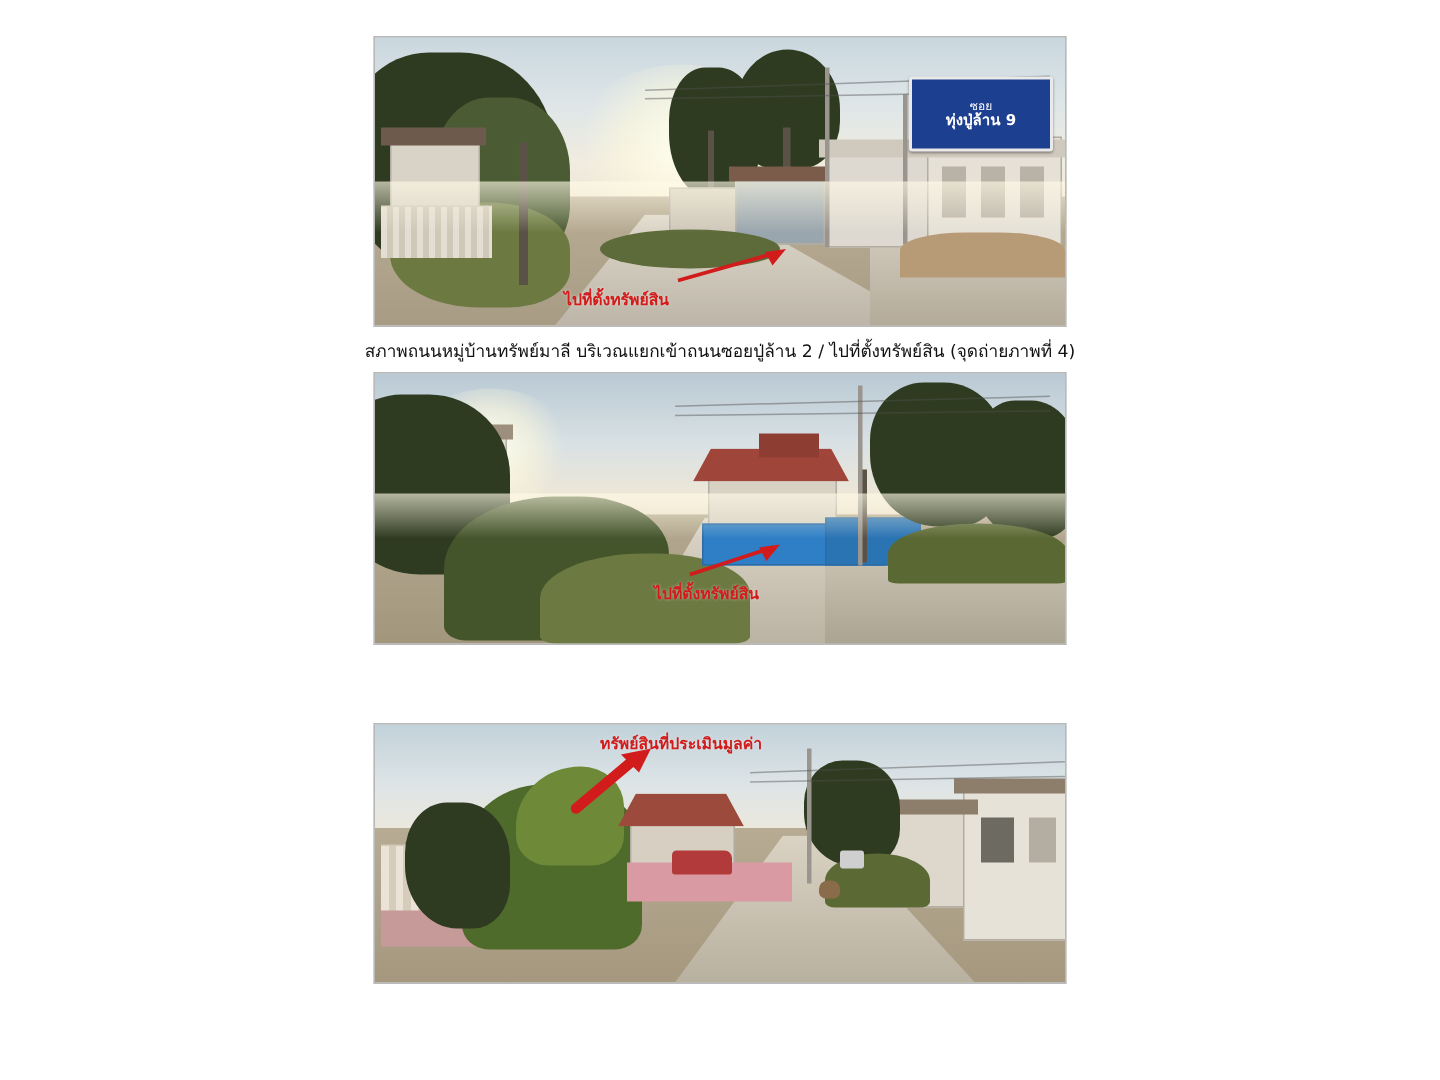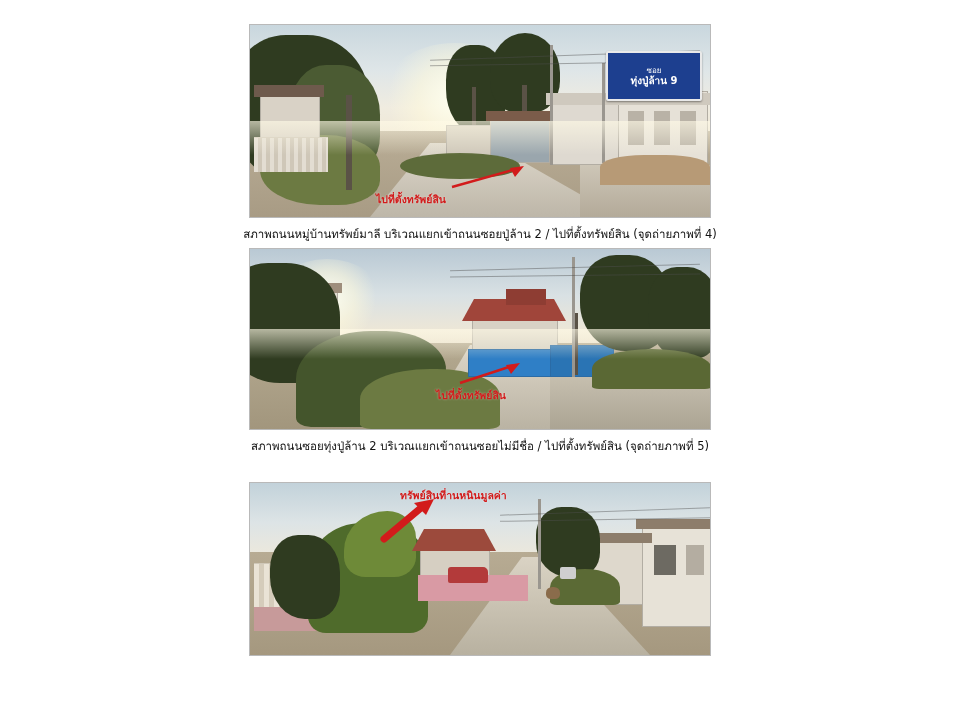--- a/index.html
+++ b/index.html
@@ -264,21 +264,20 @@
       <div class="wire" style="left:200px;top:26px;width:250px;transform:rotate(-0.7deg);"></div>
 
       <svg class="arrow-svg" style="left:208px;top:112px;width:66px;height:26px;" viewBox="0 0 66 26">
         <line x1="2" y1="22" x2="54" y2="5" stroke="#d21b1b" stroke-width="2.5"></line>
         <polygon points="62,2 48,4 53,13" fill="#d21b1b"></polygon>
       </svg>
       <div class="annot" style="left:186px;top:138px;">ไปที่ตั้งทรัพย์สิน</div>
 
       <div class="haze" style="top:80px;height:30px;"></div>
     </div>
-    <div class="caption">สภาพถนนซอยทุ่งปู่ล้าน 2 บริเวณแยกเข้าถนนซอยไม่มีชื่อ  / ไปที่ตั้งทรัพย์สิน (จุดถ่ายภาพที่ 5)</div>
   </div>
 
   <div class="photo-block" style="top:482px;">
     <div class="photo-frame" style="width:460px;height:172px;">
       <div class="sky" style="height:46%;background:linear-gradient(to bottom,#c2d2da 0%,#dde4e6 50%,#efe9da 100%);"></div>
       <div class="ground" style="height:60%;background:linear-gradient(to bottom,#b7ab93 0%,#a5987f 100%);"></div>
 
       <div class="road" style="left:200px;top:74px;width:200px;height:98px;clip-path:polygon(72px 0px, 110px 0px, 200px 98px, 0px 98px);background:linear-gradient(to bottom,#dad3c4,#b8b1a0);"></div>
 
       <div class="fence" style="left:4px;top:80px;width:140px;height:52px;background:repeating-linear-gradient(90deg,#eae3d6 0px,#eae3d6 5px,#d5ccbb 5px,#d5ccbb 10px);"></div>
@@ -309,17 +308,17 @@
       <div class="wire" style="left:250px;top:36px;width:210px;transform:rotate(-1deg);"></div>
 
       <div style="position:absolute;left:310px;top:84px;width:16px;height:12px;background:#cfcfcf;border-radius:2px;"></div>
 
       <div class="dog" style="left:296px;top:104px;width:14px;height:12px;"></div>
 
       <svg class="arrow-svg" style="left:128px;top:16px;width:60px;height:44px;" viewBox="0 0 60 44">
         <line x1="6" y1="40" x2="44" y2="8" stroke="#d21b1b" stroke-width="7" stroke-linecap="round"></line>
         <polygon points="56,0 36,4 48,16" fill="#d21b1b"></polygon>
       </svg>
-      <div class="annot" style="left:150px;top:4px;">ทรัพย์สินที่านหนินมูลค่า</div>
+      <div class="annot" style="left:150px;top:4px;">ทรัพย์สินที่ประเมินมูลค่า</div>
     </div>
   </div>
 
 </div>
 
 </body></html>

